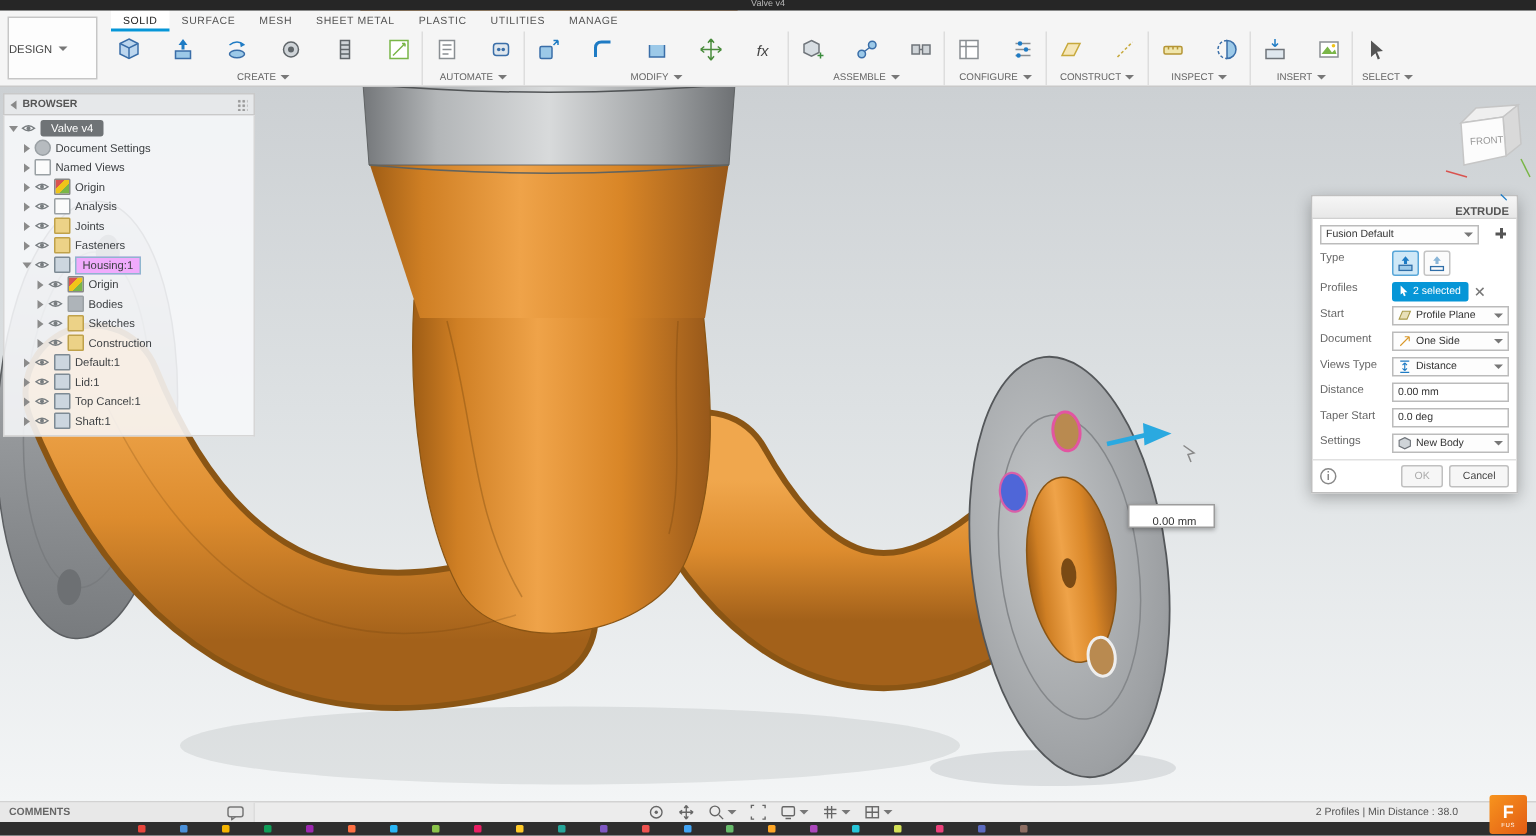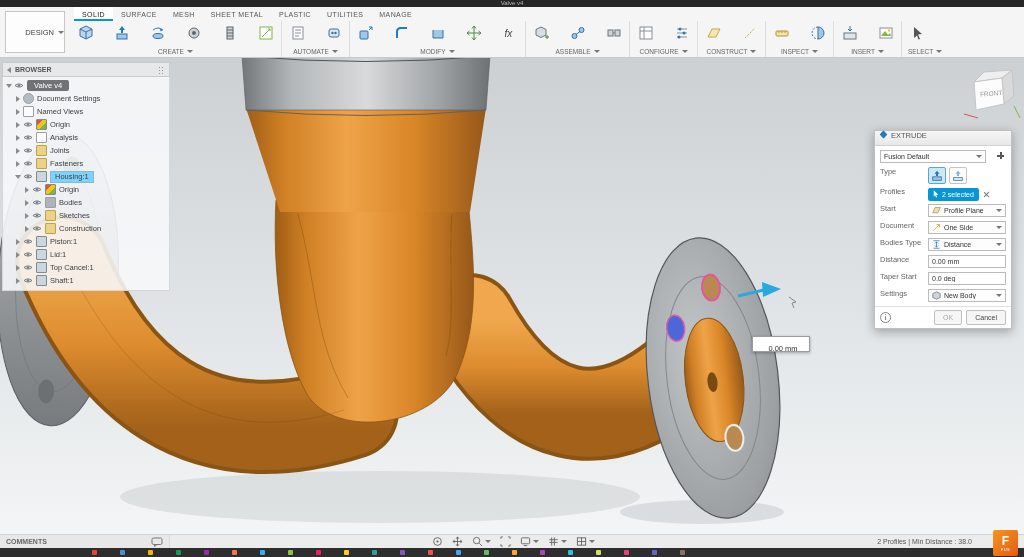--- a/index.html
+++ b/index.html
@@ -8,21 +8,21 @@
 
   
   .titlebar{position:absolute;top:0;left:0;right:0;height:7px;background:#262626;z-index:40;
             display:flex;justify-content:center;align-items:center;}
   .titlebar span{font-size:6px;color:#b9b9b9;line-height:7px;}
 
   
   .toolbar{position:absolute;top:7px;left:0;right:0;height:50px;background:#f5f5f5;
            border-bottom:1px solid #c9c9c9;z-index:30;display:flex;}
   .design{margin:4px 5px;width:58px;border:1px solid #c6c6c6;background:#fdfdfd;
-          display:flex;align-items:center;justify-content:flex-end;gap:4px;font-size:7.5px;color:#444;}
+          display:flex;align-items:center;justify-content:flex-start;gap:4px;font-size:7.5px;color:#444;}
   .tbmain{flex:1;display:flex;flex-direction:column;min-width:0;}
   .tabs{display:flex;height:14px;align-items:stretch;padding-left:4px;}
   .tab{font-size:7px;letter-spacing:.4px;color:#555;padding:0 8px;display:flex;align-items:center;}
   .tab.active{background:#fff;box-shadow:inset 0 -2px 0 #0696d7;color:#222;}
   .groups{display:flex;flex:1;}
   .group{display:flex;flex-direction:column;justify-content:space-between;
          padding:2px 6px 1px 6px;border-right:1px solid #ddd;}
   .gicons{display:flex;gap:17px;align-items:center;}
   .gi{width:19px;height:19px;display:flex;align-items:center;justify-content:center;border-radius:2px;}
   .glabel{display:flex;align-items:center;justify-content:center;gap:3px;
@@ -60,27 +60,27 @@
   .caret.open{transform:rotate(90deg);}
   .eye{display:flex;flex:0 0 auto;}
   .nico{width:9px;height:9px;border:1px solid #9aa0a4;background:#dde0e3;border-radius:1px;flex:0 0 auto;}
   .v-gear{border-radius:50%;background:#b6bbbf;}
   .v-doc{background:#fbfbfb;}
   .v-axes{background:linear-gradient(135deg,#d9534f 32%,#f0c419 32% 62%,#7ab648 62%);border-color:#888;}
   .v-fold{background:#ecd287;border-color:#bfa14a;}
   .v-comp{background:#ccd6df;border-color:#7d8a94;}
   .v-body{background:#aeb4b9;}
   .rootlab{background:#6f7376;color:#fff;padding:0 7px;border-radius:2px;line-height:11px;}
-  .editlab{background:#7dd3fc;border:1px solid #8fb6cf;padding:0 4px;line-height:10px;}
+  .editlab{background:#f0abfc;border:1px solid #8fb6cf;padding:0 4px;line-height:10px;}
 
   
   .extrude{position:absolute;right:12px;top:130px;width:136px;background:#fff;border:1px solid #bfbfbf;
            box-shadow:0 3px 10px rgba(0,0,0,.3);z-index:25;font-size:7.5px;color:#444;}
   .xhead{height:14px;background:linear-gradient(#f6f6f6,#e8e8e8);border-bottom:1px solid #d0d0d0;
-         display:flex;align-items:flex-start;gap:4px;padding:0 5px;font-weight:normal;font-size:7.5px;color:#555;}
+         display:flex;align-items:flex-end;gap:4px;padding:0 5px;font-weight:bold;font-size:7.5px;color:#555;flex-direction:column;}
   .xdiam{width:7px;height:7px;background:#1e7bc4;transform:rotate(45deg) scale(.8);border-radius:1px;}
   .xbody{padding:4px 5px 3px;display:flex;flex-direction:column;gap:3px;}
   .xrow{display:flex;justify-content:space-between;min-height:14px;gap:2px;}
   .xlab{color:#666;flex:0 0 auto;}
   .xdd{display:flex;align-items:center;gap:3px;border:1px solid #bbb;background:#fdfdfd;height:13px;
        padding:0 3px;width:78px;box-sizing:border-box;}
   .xdd .t{flex:1;white-space:nowrap;overflow:hidden;font-size:7px;color:#333;}
   .xin{width:78px;height:13px;border:1px solid #bbb;background:#fff;box-sizing:border-box;
        font-size:7px;color:#333;padding:0 3px;font-family:"Liberation Sans",sans-serif;outline:none;}
   .presetdd{width:106px;}
@@ -612,21 +612,21 @@
 
       <div class="brow" style="--ind:1">
         <span class="caret"></span>
         <span class="eye">
             <svg width="10" height="7" viewBox="0 0 10 7">
               <path d="M1 3.5Q5 .3 9 3.5Q5 6.7 1 3.5Z" fill="none" stroke="#787d80"></path>
               <circle cx="5" cy="3.5" r="1.3" fill="#787d80"></circle>
             </svg>
           </span>
         <span class="nico v-comp"></span>
-        <span>Piston:1</span>
+        <span>Default:1</span>
       </div>
       <div class="brow" style="--ind:1">
         <span class="caret"></span>
         <span class="eye">
             <svg width="10" height="7" viewBox="0 0 10 7">
               <path d="M1 3.5Q5 .3 9 3.5Q5 6.7 1 3.5Z" fill="none" stroke="#787d80"></path>
               <circle cx="5" cy="3.5" r="1.3" fill="#787d80"></circle>
             </svg>
           </span>
         <span class="nico v-comp"></span>
@@ -719,21 +719,21 @@
         <div class="xdd">
           <svg width="9" height="9" viewBox="0 0 12 12">
               <path d="M2 10 L10 2 M10 2 h-4 M10 2 v4" stroke="#d9982a" fill="none"></path>
             </svg>
           <span class="t">One Side</span>
           <span class="cdown"></span>
         </div>
       </div>
 
       <div class="xrow">
-        <span class="xlab">Bodies Type</span>
+        <span class="xlab">Views Type</span>
         <div class="xdd">
           <svg width="9" height="9" viewBox="0 0 12 12">
               <path d="M2 1 H10 M2 11 H10 M6 2.5 V9.5 M6 2.5 l-2 2 M6 2.5 l2 2 M6 9.5 l-2 -2 M6 9.5 l2 -2" stroke="#1e7bc4" fill="none"></path>
             </svg>
           <span class="t">Distance</span>
           <span class="cdown"></span>
         </div>
       </div>
 
       <div class="xrow">

